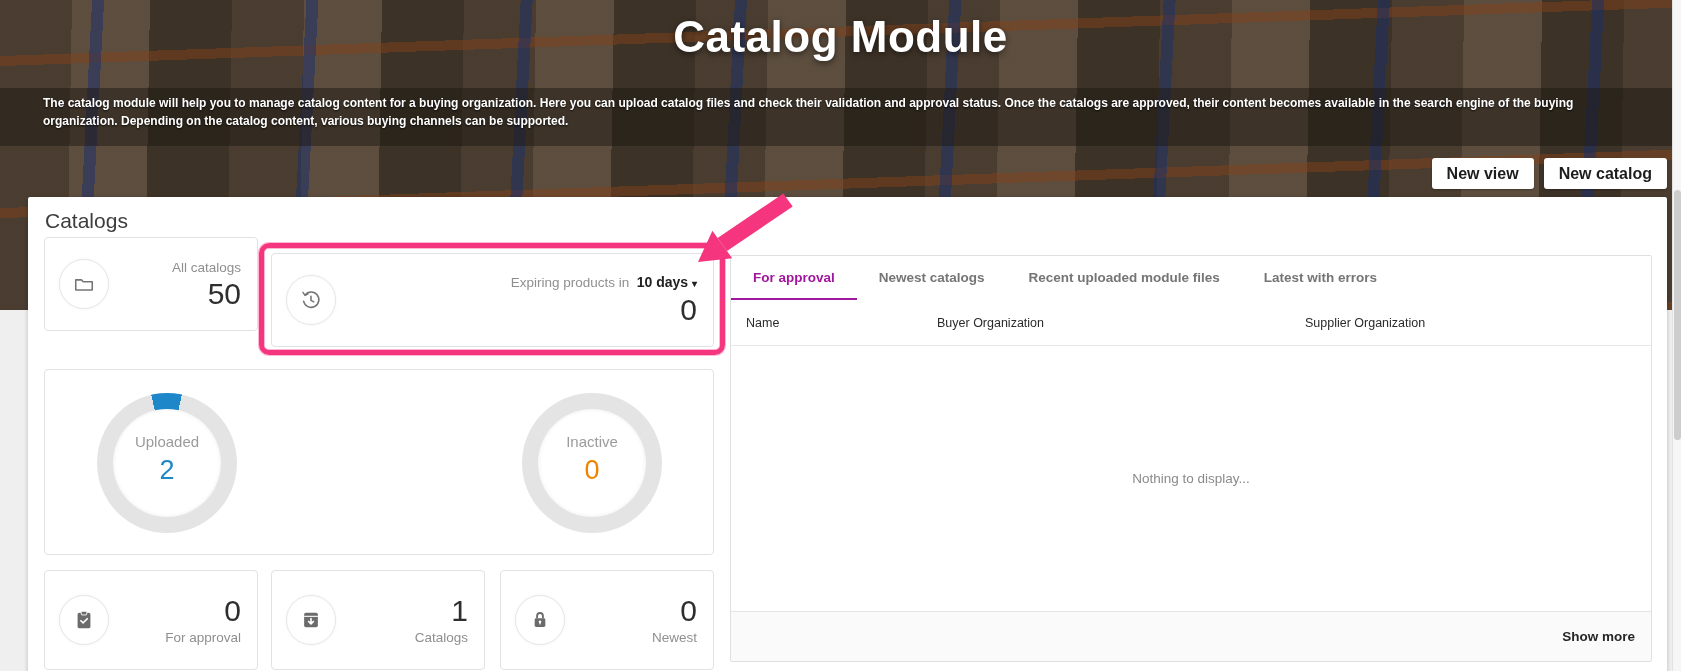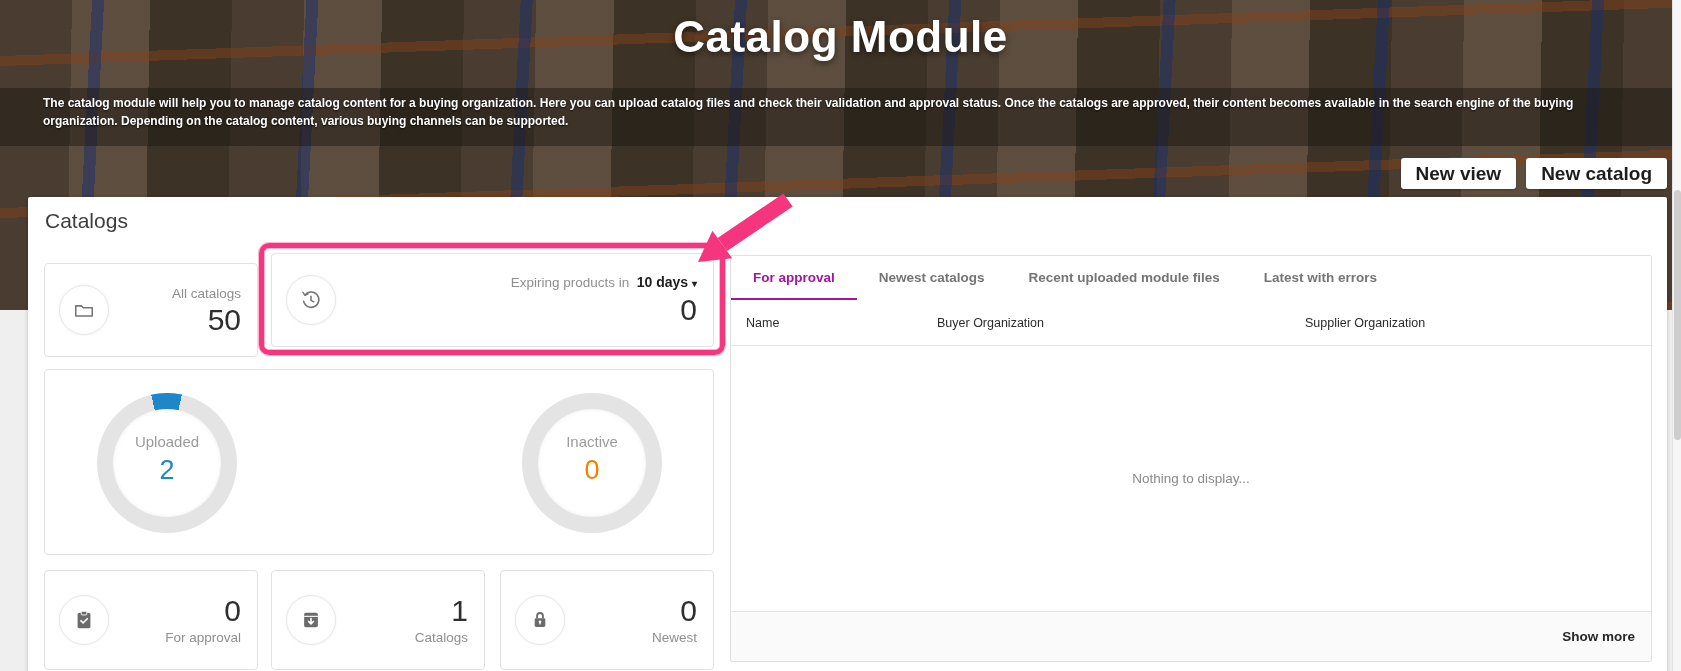--- a/index.html
+++ b/index.html
@@ -23,21 +23,21 @@
   }
   .hero-band { position:absolute; top:88px; left:0; width:100%; height:58px; background:rgba(28,22,16,.48); }
   .hero-desc {
     position:absolute; top:94px; left:43px; width:1550px;
     font-size:12px; font-weight:bold; color:#fff; line-height:18px;
     text-shadow:0 1px 2px rgba(0,0,0,.8);
   }
   .hero-actions { position:absolute; top:158px; right:14px; display:flex; gap:10px; }
   .btn-white {
     height:31px; padding:0 15px; background:#fff; border:none; border-radius:3px;
-    font-family:inherit; font-size:19px; font-weight:bold; color:#1d1d1d; cursor:pointer;
+    font-family:inherit; font-size:16px; font-weight:bold; color:#1d1d1d; cursor:pointer;
     box-shadow:0 1px 2px rgba(0,0,0,.25); line-height:31px;
   }
 
   
   .main-card {
     position:absolute; left:28px; top:197px; width:1639px; height:520px;
     background:#fff; box-shadow:0 1px 4px rgba(0,0,0,.22); border-radius:2px 2px 0 0;
   }
   .section-heading { position:absolute; left:17px; top:12px; font-size:21px; color:#3d3d3d; }
 
@@ -51,21 +51,21 @@
     display:flex; align-items:center; justify-content:center; background:#fff;
     box-shadow:0 0 3px rgba(0,0,0,.06);
   }
   .kpi-text { position:absolute; right:16px; top:50%; transform:translateY(-50%); text-align:right; }
   .kpi-label { font-size:13.5px; color:#8f8f8f; line-height:19px; }
   .kpi-value { font-size:30px; color:#2e2e2e; line-height:34px; }
   .range-select { font-size:14px; font-weight:bold; color:#212121; cursor:pointer; white-space:nowrap; }
   .caret { font-size:10px; color:#212121; }
 
   
-  .card-all      { left:16px;  top:66px;  width:214px; height:94px; }
+  .card-all      { left:16px;  top:40px;  width:214px; height:94px; }
   .card-expiring { left:243px; top:56px;  width:443px; height:94px; }
   .card-donuts   { left:16px;  top:172px; width:670px; height:186px; cursor:default; }
   .card-approval { left:16px;  top:373px; width:214px; height:100px; }
   .card-archived { left:243px; top:373px; width:214px; height:100px; }
   .card-locked   { left:472px; top:373px; width:214px; height:100px; }
 
   
   .donut { position:absolute; top:23px; width:140px; height:140px; border-radius:50%; background:#e4e4e4; cursor:pointer; }
   .donut::after { content:''; position:absolute; inset:16px; background:#fff; border-radius:50%; box-shadow:inset 0 0 4px rgba(0,0,0,.08); }
   .donut .dlabel { position:absolute; top:40px; width:100%; text-align:center; font-size:15px; color:#9b9b9b; z-index:1; }

